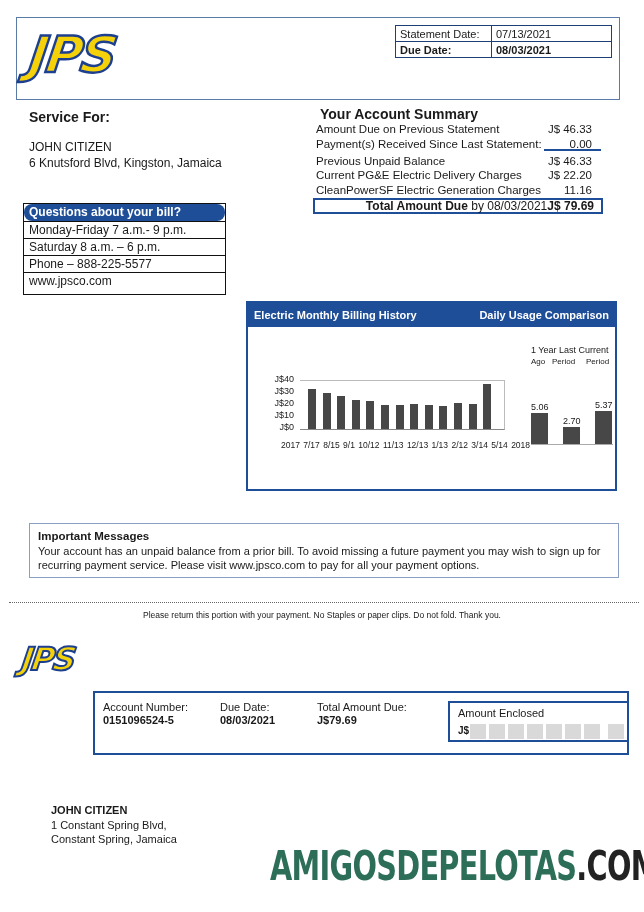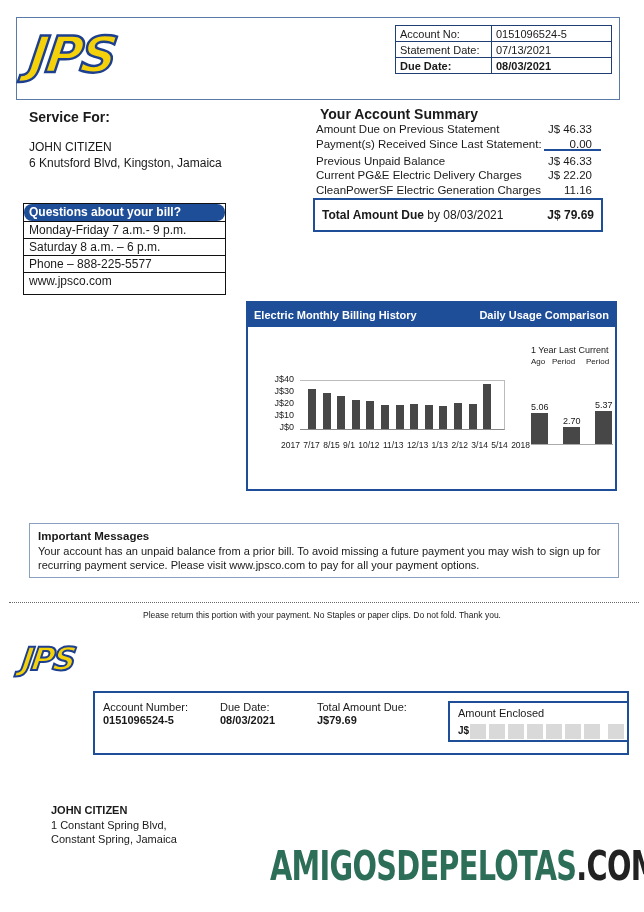--- a/index.html
+++ b/index.html
@@ -24,22 +24,22 @@
 
   .questions { left: 23px; top: 203px; width: 203px; border: 1px solid #111; font-size: 12px; }
   .questions .qhead { background: #1f4e99; color: #fff; font-weight: bold; padding: 1px 5px; height: 17px; border-radius: 8px; }
   .questions .qrow { border-top: 1px solid #111; padding: 1px 5px; height: 17px; }
   .questions .qrow.last { height: 22px; }
 
   
   .summary-title { left: 320px; top: 106px; font-size: 14px; font-weight: bold; }
   .sum-row { left: 316px; width: 276px; font-size: 11.5px; display: flex; justify-content: space-between; }
   .sum-underline { left: 544px; top: 149px; width: 57px; height: 2px; background: #1f4e99; }
-  .total-box { left: 313px; top: 198px; width: 290px; height: 34px; border: 2px solid #1f4e99;
-               display: flex; justify-content: space-between; align-items: center; padding: 0 7px; font-size: 12px; }
+  .total-box { left: 313px; top: 198px; width: 290px; height: 16px; border: 2px solid #1f4e99;
+               display: flex; justify-content: flex-end; align-items: center; padding: 0 7px; font-size: 12px; }
   .total-box b { font-weight: bold; }
 
   
   .chart-box { left: 246px; top: 301px; width: 371px; height: 190px; border: 2px solid #1f4e99; }
   .chart-head { position: absolute; left: 0; top: 0; width: 100%; height: 24px; background: #1f4e99; color: #fff;
                 font-size: 11px; font-weight: bold; display: flex; justify-content: space-between; align-items: center; padding: 0 6px; gap: 27px; }
   .plot { position: absolute; left: 52px; top: 77px; width: 205px; height: 50px; border-top: 1px solid #bbb; border-bottom: 1px solid #888; border-right: 1px solid #bbb; }
   .plot .bar { position: absolute; bottom: 0; width: 8px; background: #474747; }
   .ytick { position: absolute; font-size: 9px; left: 24px; width: 22px; text-align: right; }
   .xlabels { position: absolute; left: 33px; top: 137px; font-size: 8.5px; white-space: nowrap; word-spacing: 1px; }
@@ -75,24 +75,20 @@
   .watermark .green { color: #2c6e57; }
   .watermark .dark { color: #222; }
 </style>
 </head>
 <body>
 
 <div class="abs header-box"></div>
 <div class="abs logo logo-main">JPS</div>
 <table class="abs acct-table">
   <tbody>
-      <tr>
-    <td>Account No:</td>
-    <td>0151096524-5</td>
-  </tr>
   <tr>
     <td>Statement Date:</td>
     <td>07/13/2021</td>
   </tr>
   <tr class="bold">
     <td>Due Date:</td>
     <td>08/03/2021</td>
   </tr>
 </tbody>
   </table>

